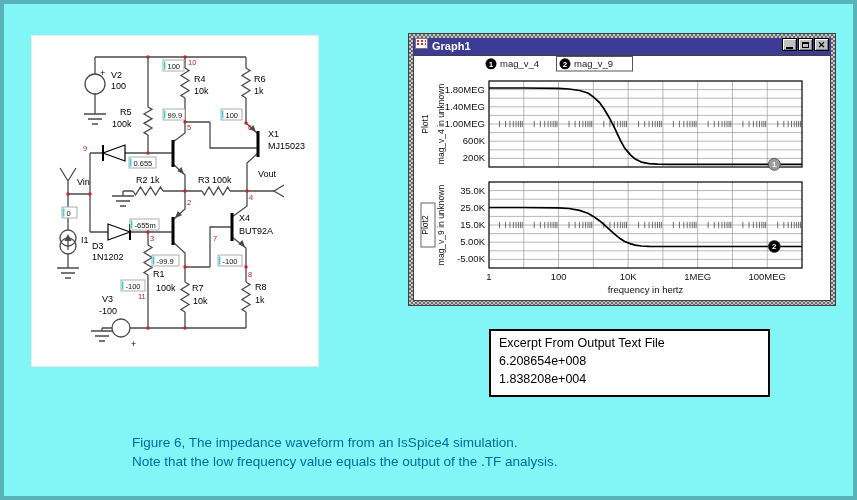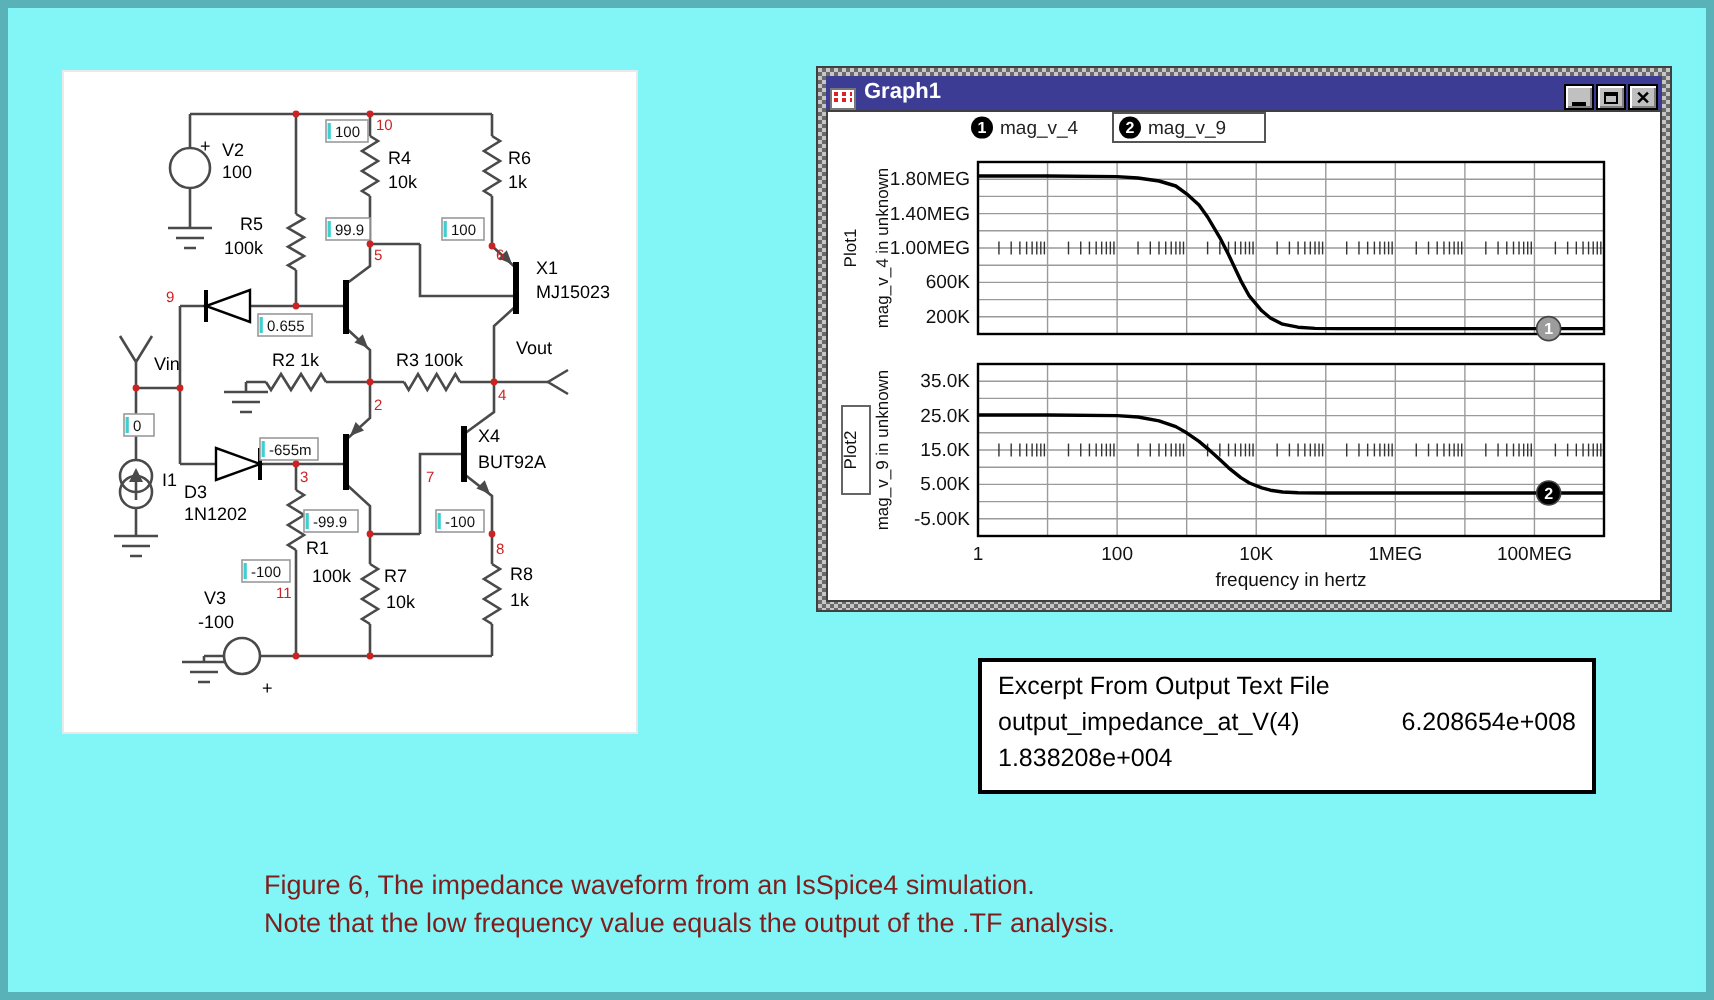--- a/index.html
+++ b/index.html
@@ -7,42 +7,42 @@
   .page{position:relative;width:857px;height:500px;background:#82f6f6;border:4px solid #58b2b8;box-sizing:border-box;overflow:hidden;}
   .schematic-panel{position:absolute;left:27px;top:31px;width:288px;height:332px;background:#ffffff;border:1px solid #e9e9e9;box-sizing:border-box;}
   .schematic-panel svg{display:block;}
 
   
   .graph-window{position:absolute;left:404px;top:29px;width:428px;border:1px solid #404040;
     background:#c0c0c0;
     background-image:repeating-conic-gradient(#6a6a6a 0% 25%, #c6c6c6 0% 50%);
     background-size:4px 4px;
     padding:4px;box-sizing:border-box;}
-  .titlebar{height:17px;background:#3c3c94;display:flex;align-items:flex-end;padding:0 2px;gap:4px;}
+  .titlebar{height:17px;background:#3c3c94;display:flex;align-items:flex-start;padding:0 2px;gap:4px;}
   .title-icon{width:13px;height:11px;background:#fff;border:1px solid #777;box-sizing:border-box;display:block;}
   .title-icon i{display:block;height:2px;margin:1px 1px 0 1px;
     background:repeating-linear-gradient(90deg,#d22 0 2px,transparent 2px 4px);}
   .title-text{color:#fff;font-size:11px;font-weight:bold;flex:1 1 auto;line-height:17px;}
   .win-buttons{display:flex;gap:1px;}
   .win-btn{width:15px;height:13px;background:#c0c0c0;border:1px solid #000;
     box-shadow:inset 1px 1px 0 #fff, inset -1px -1px 0 #808080;
     display:flex;align-items:center;justify-content:center;font-size:9px;font-weight:bold;color:#000;box-sizing:border-box;}
   .glyph-min{width:7px;height:2px;background:#000;margin-top:6px;}
   .glyph-max{width:7px;height:6px;border:1px solid #000;border-top-width:2px;box-sizing:border-box;}
   .client{border:1px solid #404040;background:#fff;}
   .client svg{display:block;}
 
   
-  .excerpt-box{position:absolute;left:485px;top:325px;width:309px;background:#fff;border:2px solid #000;
+  .excerpt-box{position:absolute;left:485px;top:325px;width:281px;background:#fff;border:2px solid #000;
     box-sizing:border-box;padding:5px 8px 7px 8px;font-size:12.5px;color:#000;}
   .excerpt-title{margin-bottom:2px;}
   .xrow{display:flex;justify-content:space-between;line-height:18px;}
 
   
-  .caption{position:absolute;left:128px;top:429px;font-size:13.5px;color:#7f1d1d;line-height:19px;}
+  .caption{position:absolute;left:128px;top:429px;font-size:13.5px;color:#0369a1;line-height:19px;}
 </style>
 </head>
 <body>
 
 <div class="page">
 
   <div class="schematic-panel">
     <svg id="schematic-svg" width="286" height="330" viewBox="0 0 286 330">
 
       <path fill="none" stroke="#4a4a4a" stroke-width="1.3" d="
@@ -434,21 +434,20 @@
           <text x="283.6666666666667" y="224" font-size="9.5" fill="#111" text-anchor="middle">1MEG</text>
           <text x="353.22222222222223" y="224" font-size="9.5" fill="#111" text-anchor="middle">100MEG</text>
           <text x="231.5" y="237" font-size="9.5" fill="#111" text-anchor="middle">frequency in hertz</text>
         </svg>
     </div>
   </div>
 
   <div class="excerpt-box">
     <div class="excerpt-title">Excerpt From Output Text File</div>
     <div class="xrow">
-      <span>output_impedance_at_V(4)</span>
       <span>6.208654e+008</span>
     </div>
     <div class="xrow">
       <span>1.838208e+004</span>
     </div>
   </div>
 
   <div class="caption">
     <div>Figure 6, The impedance waveform from an IsSpice4 simulation.</div>
     <div>Note that the low frequency value equals the output of the .TF analysis.</div>

